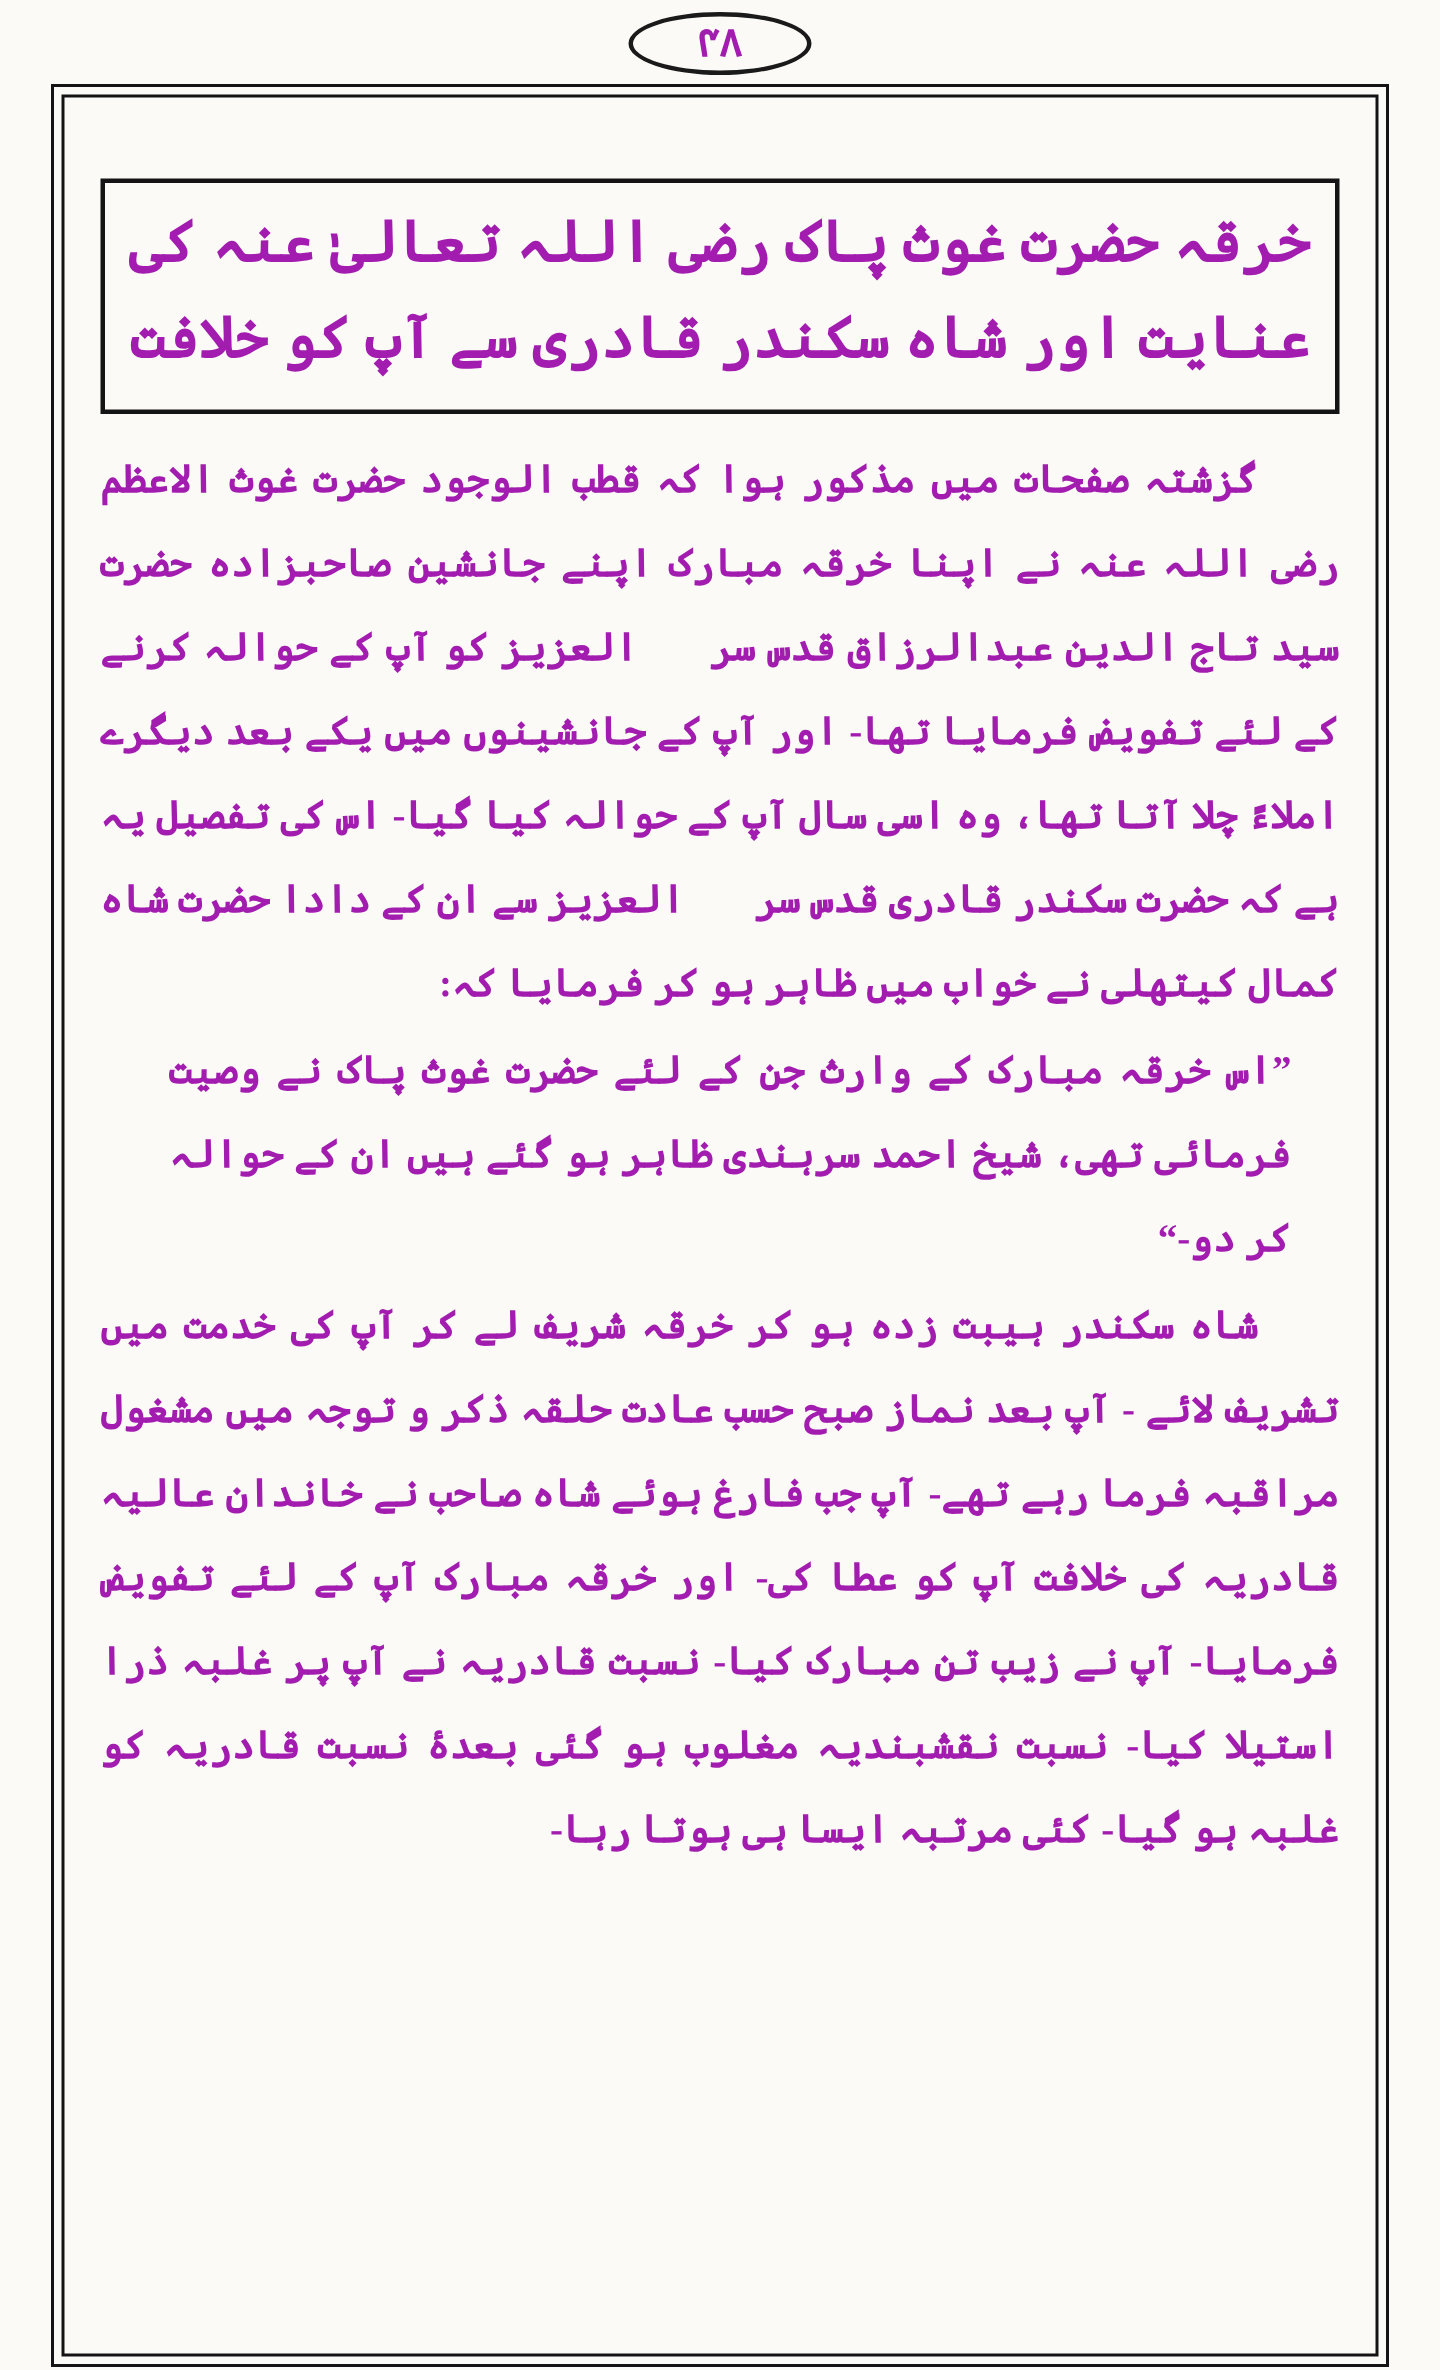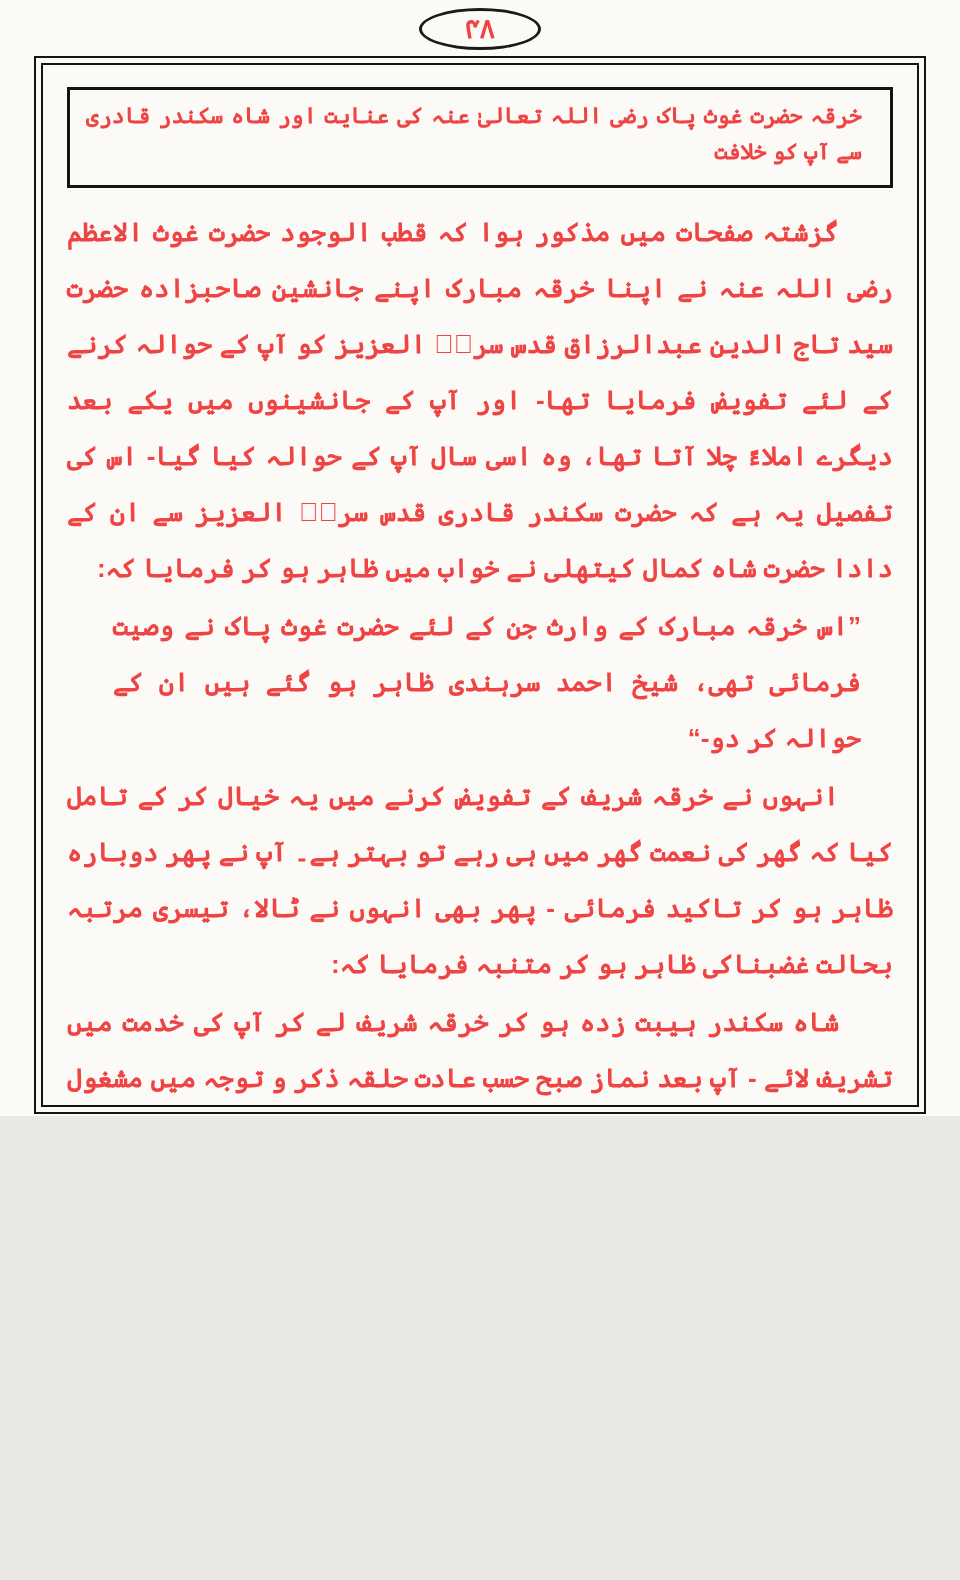--- a/index.html
+++ b/index.html
@@ -1,24 +1,24 @@
 <!DOCTYPE html>
 <html lang="ur" dir="rtl"><head>
 <meta charset="utf-8">
 <style>
   * { box-sizing: border-box; margin: 0; padding: 0; }
   html, body { margin: 0; padding: 0; background: #e9e8e4; }
   .page {
     position: relative;
     width: 960px;
-    height: 1116px;
+    height: 1580px;
     margin: 0 auto;
     background: #fbfaf6;
-    color: #ef4444;
-    font-family: Liberation Sans, sans-serif;
+    color: #a21caf;
+    font-family: Liberation Serif, serif;
     direction: rtl;
     overflow: hidden;
   }
   .page-number-wrap {
     position: absolute;
     top: 8px; left: 0; right: 0;
     display: flex; justify-content: center;
     z-index: 2;
   }
   .page-number {
@@ -38,26 +38,27 @@
     padding: 5px;
   }
   .frame-inner {
     border: 2px solid #141414;
     height: 100%;
     padding: 22px 24px 0 24px;
     overflow: hidden;
   }
   .heading-box {
     border: 3px solid #141414;
-    padding: 8px 28px 14px 16px;
-    font-size: 22px;
+    padding: 8px 16px 14px 16px;
+    font-size: 39px;
     font-weight: bold;
     line-height: 1.65;
     text-align: justify;
     margin-bottom: 16px;
+    margin-top: 32px;
   }
   p.body, p.quote {
     font-size: 26px;
     font-weight: bold;
     line-height: 56px;
     text-align: justify;
     margin-bottom: 2px;
   }
   p.indent { text-indent: 54px; }
   p.quote { margin-right: 32px; margin-left: 46px; }
@@ -75,21 +76,20 @@
     <div class="frame-inner">
 
       <div class="heading-box">
         <span>خرقہ حضرت غوث پاک رضی اللہ تعالیٰ عنہ کی عنایت اور شاہ سکندر قادری سے آپ کو خلافت</span>
       </div>
 
       <p class="body indent">گزشتہ صفحات میں مذکور ہوا کہ قطب الوجود حضرت غوث الاعظم رضی اللہ عنہ نے اپنا خرقہ مبارک اپنے جانشین صاحبزادہ حضرت سید تاج الدین عبدالرزاق قدس سرہٗ العزیز کو آپ کے حوالہ کرنے کے لئے تفویض فرمایا تھا- اور آپ کے جانشینوں میں یکے بعد دیگرے املاءً چلا آتا تھا، وہ اسی سال آپ کے حوالہ کیا گیا- اس کی تفصیل یہ ہے کہ حضرت سکندر قادری قدس سرہٗ العزیز سے ان کے دادا حضرت شاہ کمال کیتھلی نے خواب میں ظاہر ہو کر فرمایا کہ:</p>
 
       <p class="quote">”اس خرقہ مبارک کے وارث جن کے لئے حضرت غوث پاک نے وصیت فرمائی تھی، شیخ احمد سرہندی ظاہر ہو گئے ہیں ان کے حوالہ کر دو-“</p>
 
-      <p class="body indent">انہوں نے خرقہ شریف کے تفویض کرنے میں یہ خیال کر کے تامل کیا کہ گھر کی نعمت گھر میں ہی رہے تو بہتر ہے۔ آپ نے پھر دوبارہ ظاہر ہو کر تاکید فرمائی - پھر بھی انہوں نے ٹالا، تیسری مرتبہ بحالت غضبناکی ظاہر ہو کر متنبہ فرمایا کہ:</p>
 
 
       <p class="body indent">شاہ سکندر ہیبت زدہ ہو کر خرقہ شریف لے کر آپ کی خدمت میں تشریف لائے - آپ بعد نماز صبح حسب عادت حلقہ ذکر و توجہ میں مشغول مراقبہ فرما رہے تھے- آپ جب فارغ ہوئے شاہ صاحب نے خاندان عالیہ قادریہ کی خلافت آپ کو عطا کی- اور خرقہ مبارک آپ کے لئے تفویض فرمایا- آپ نے زیب تن مبارک کیا- نسبت قادریہ نے آپ پر غلبہ ذرا استیلا کیا- نسبت نقشبندیہ مغلوب ہو گئی بعدۂ نسبت قادریہ کو غلبہ ہو گیا- کئی مرتبہ ایسا ہی ہوتا رہا-</p>
 
     </div>
   </div>
 
 </div>
 
 </body></html>

